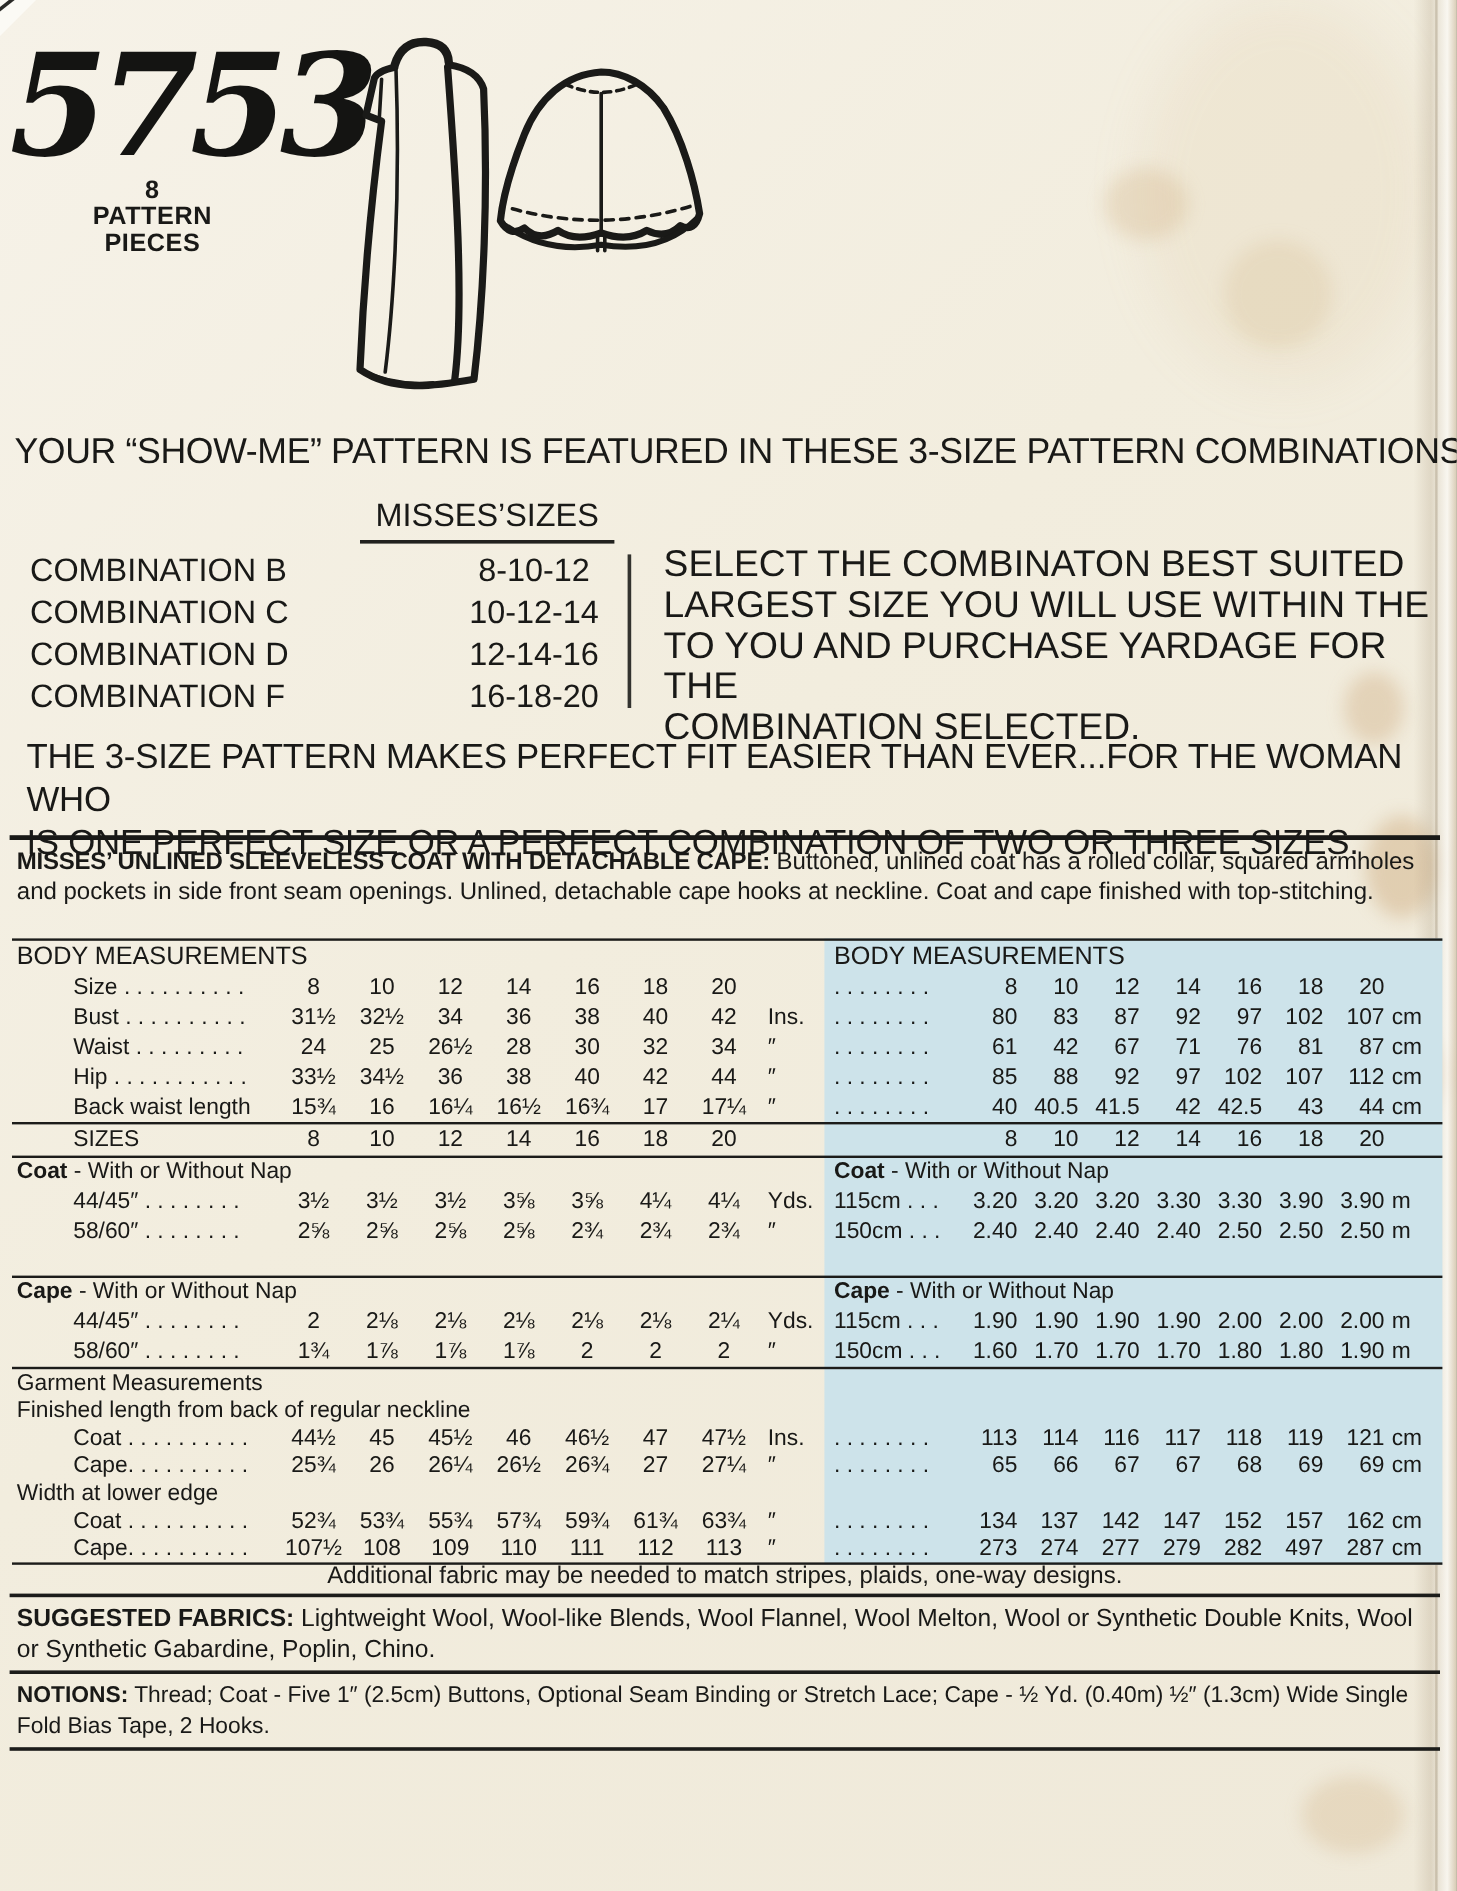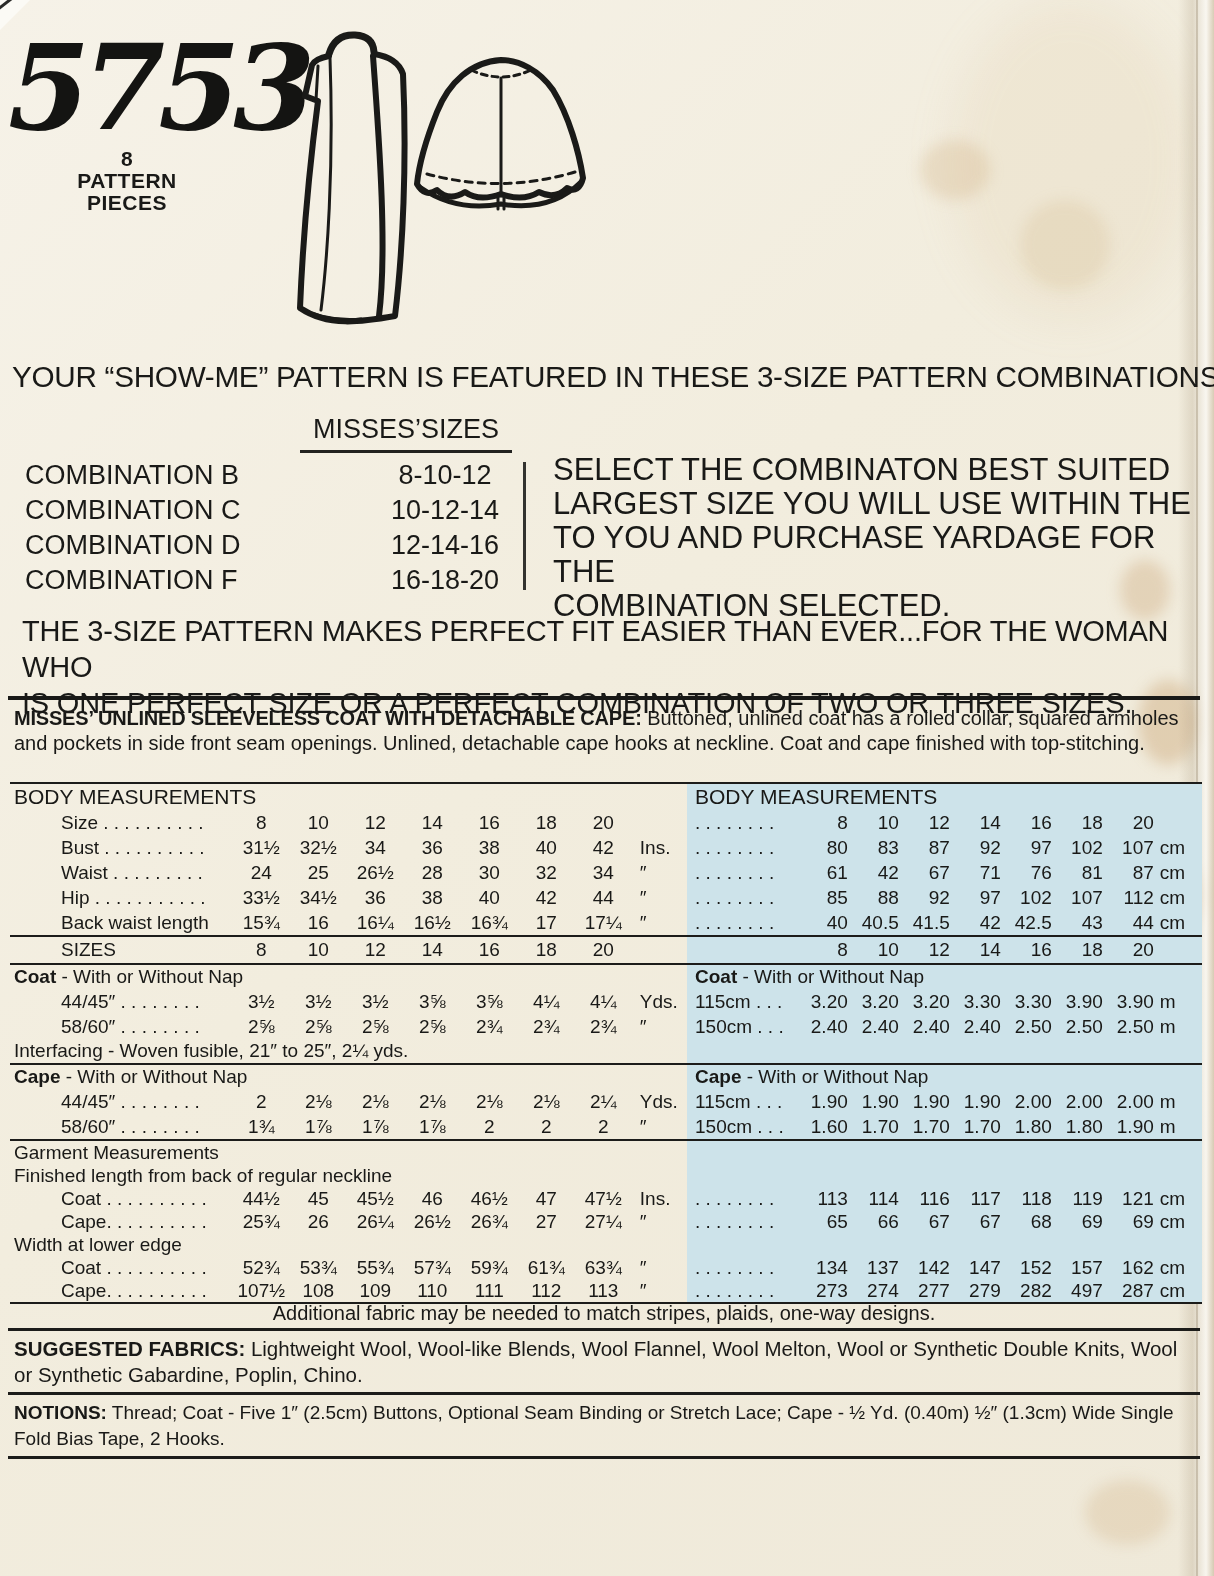--- a/index.html
+++ b/index.html
@@ -391,23 +391,20 @@
             <span class="cell">2.40</span>
             <span class="cell">2.40</span>
             <span class="cell">2.50</span>
             <span class="cell">2.50</span>
             <span class="cell">2.50</span>
           </span>
           <span class="unit">m</span>
         </div>
     </div>
     <div class="trow h24">
-      <div class="hl">
-          <span class="secline">Interfacing - Woven fusible, 21″ to 25″, 2¼ yds.</span>
-        </div>
     </div>
 
     <div class="rule"></div>
 
     <div class="trow h24">
       <div class="hl">
           <span class="secline"><b>Cape</b><span> - With or Without Nap</span></span>
         </div>
       <div class="hr2">
           <span class="secline"><b>Cape</b><span> - With or Without Nap</span></span>

